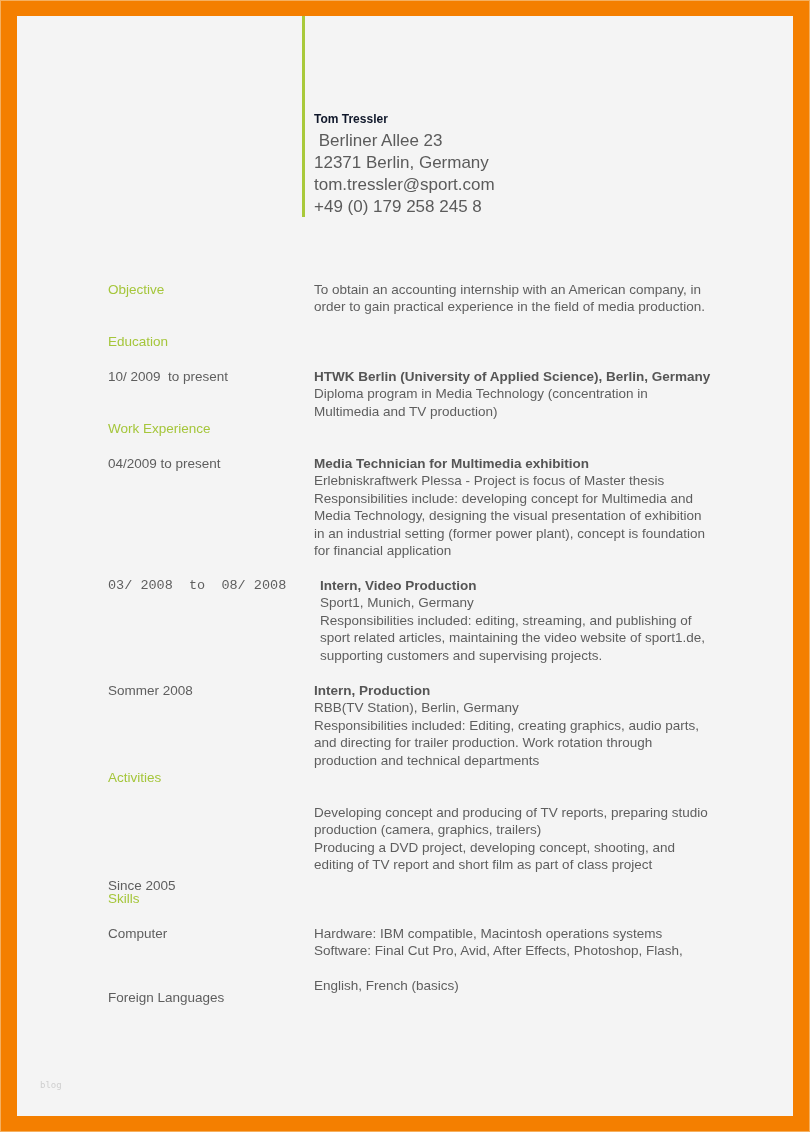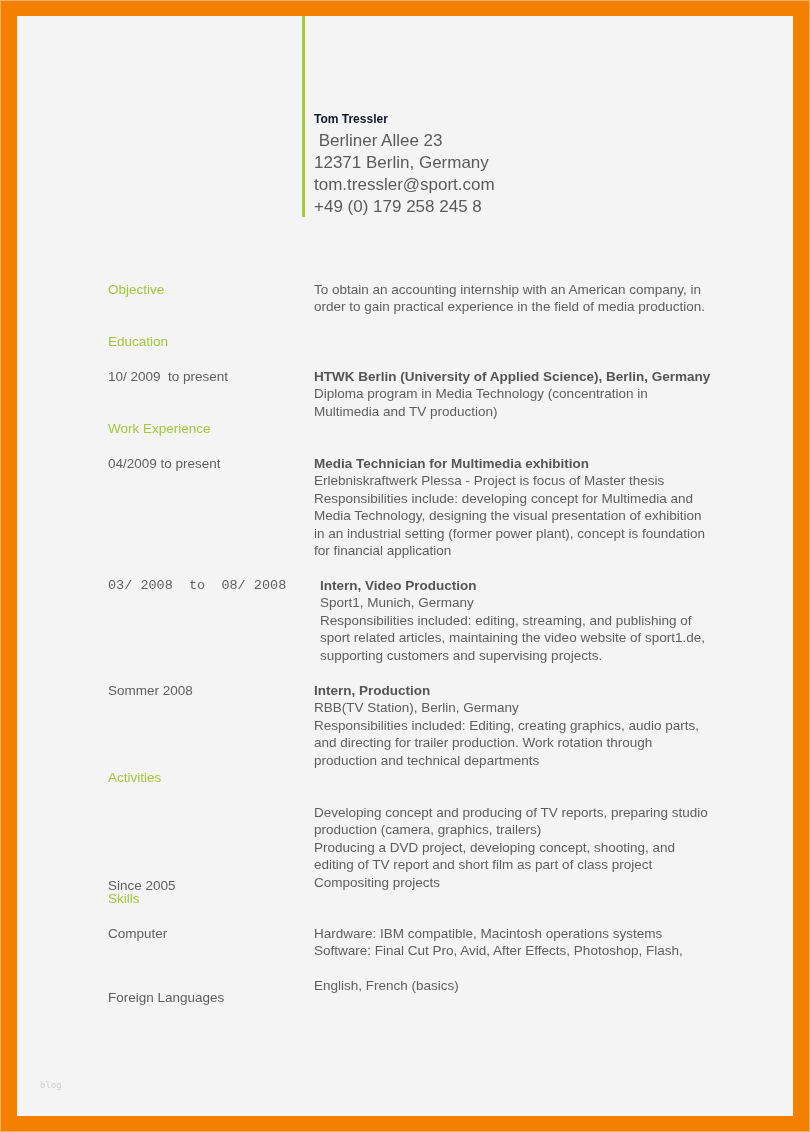--- a/index.html
+++ b/index.html
@@ -151,21 +151,20 @@
     <div>production and technical departments</div>
   </div>
 
   <div class="section-heading" style="top:753px;">Activities</div>
   <div class="row-label" style="top:816px;margin-top:45px;">Since 2005</div>
   <div class="row-content" style="top:788px;">
     <div>Developing concept and producing of TV reports, preparing studio</div>
     <div>production (camera, graphics, trailers)</div>
     <div>Producing a DVD project, developing concept, shooting, and</div>
     <div>editing of TV report and short film as part of class project</div>
-    <div>Compositing projects</div>
   </div>
 
   <div class="section-heading" style="top:874px;">Skills</div>
   <div class="row-label" style="top:909px;">Computer</div>
   <div class="row-content" style="top:909px;">
     <div>Hardware: IBM compatible, Macintosh operations systems</div>
     <div>Software: Final Cut Pro, Avid, After Effects, Photoshop, Flash,</div>
   </div>
 
   <div class="row-label" style="top:973px;">Foreign Languages</div>

